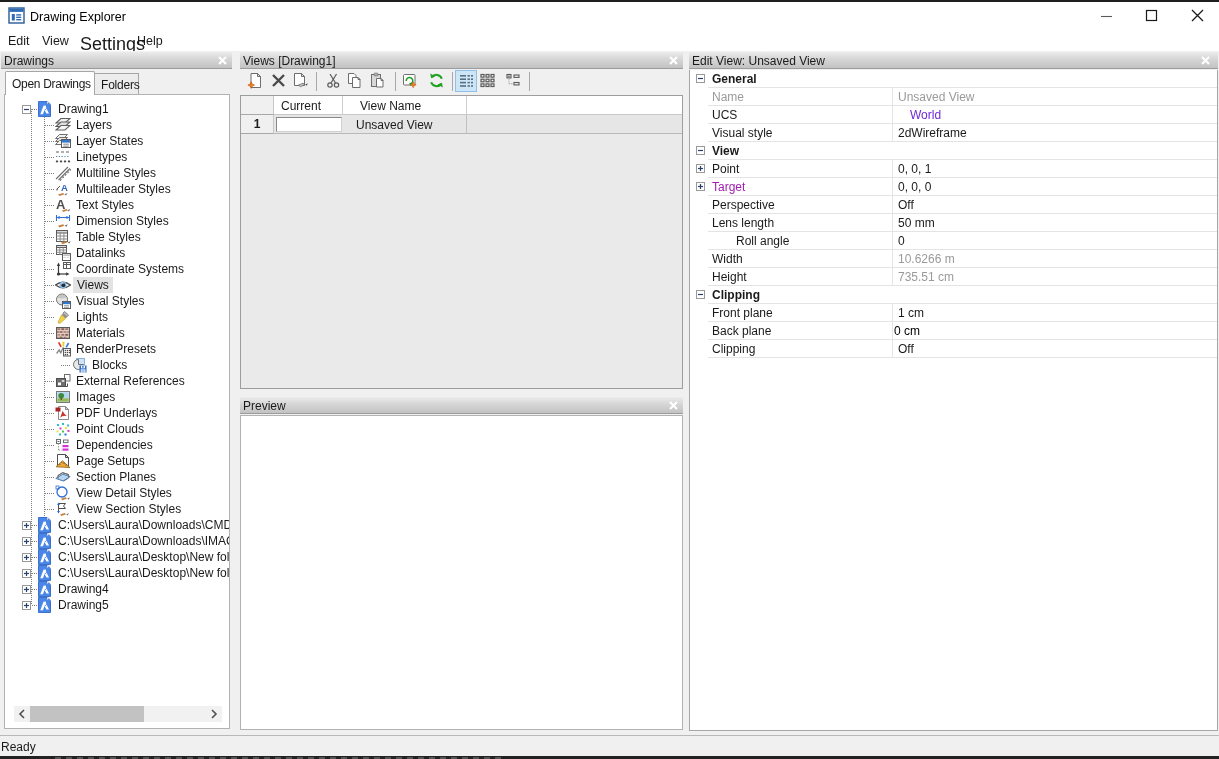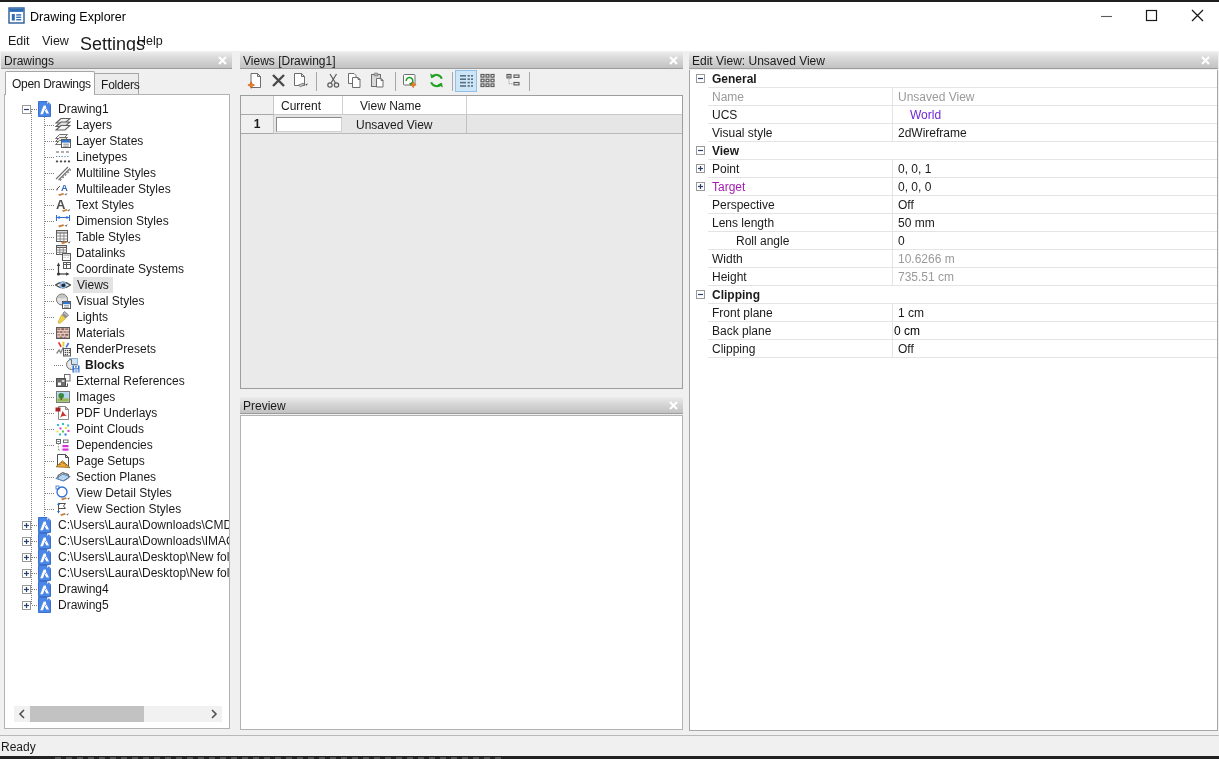--- a/index.html
+++ b/index.html
@@ -272,21 +272,21 @@
           <rect x="13.7" y="8.8" width="1.3" height="1.3"></rect>
 <rect x="9.7" y="10.9" width="1.3" height="1.3"></rect>
           <rect x="11.7" y="10.9" width="1.3" height="1.3"></rect>
           <rect x="13.7" y="10.9" width="1.3" height="1.3"></rect>
 <rect x="9.7" y="13" width="1.3" height="1.3"></rect>
           <rect x="11.7" y="13" width="1.3" height="1.3"></rect>
 </g>
       </svg>
       <span class="abs" style="left:71px;top:0;">RenderPresets</span>
     </div>
-<div class="trow" style="left:9px;top:262px;width:224px;font-weight:bold;">
+<div class="trow" style="left:16px;top:262px;width:224px;">
       <div class="abs" style="left:40px;top:8px;width:10px;height:1px;background-image:repeating-linear-gradient(90deg,#808080 0,#808080 1px,transparent 1px,transparent 2px);"></div>
       <svg style="left:50px;" width="16" height="16" viewBox="0 0 16 16">
 <rect x="5.5" y="1.5" width="8" height="7" fill="#cfe4f7" stroke="#8ab4d8"></rect>
 <path d="M7.5,2.5 a5,5 0 1 0 5,5 h-5 z" fill="#e8e8e8" stroke="#6e6e6e"></path>
 <rect x="8.5" y="8.5" width="7" height="7" fill="#2e6fd0"></rect>
 <rect x="10" y="8.5" width="4" height="2.8" fill="#ffffff"></rect>
 <rect x="11.2" y="9" width="1.4" height="1.8" fill="#2e6fd0"></rect>
 <rect x="9.8" y="12.4" width="4.6" height="3.1" fill="#ffffff"></rect>
 <line x1="10.5" y1="13.4" x2="13.5" y2="13.4" stroke="#9ab4d0"></line>
 <line x1="10.5" y1="14.6" x2="13.5" y2="14.6" stroke="#9ab4d0"></line>

